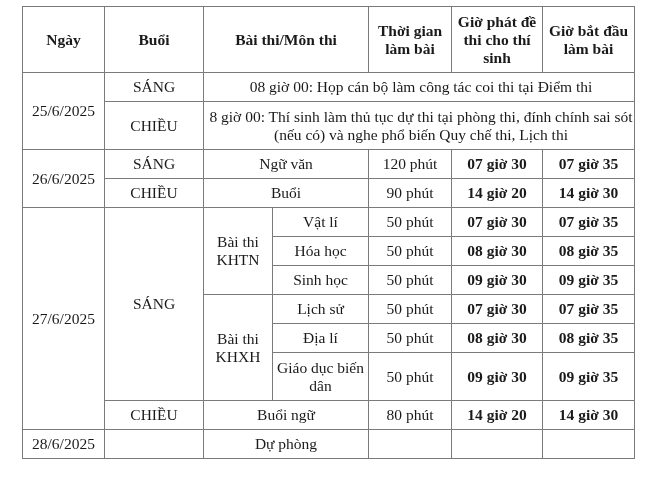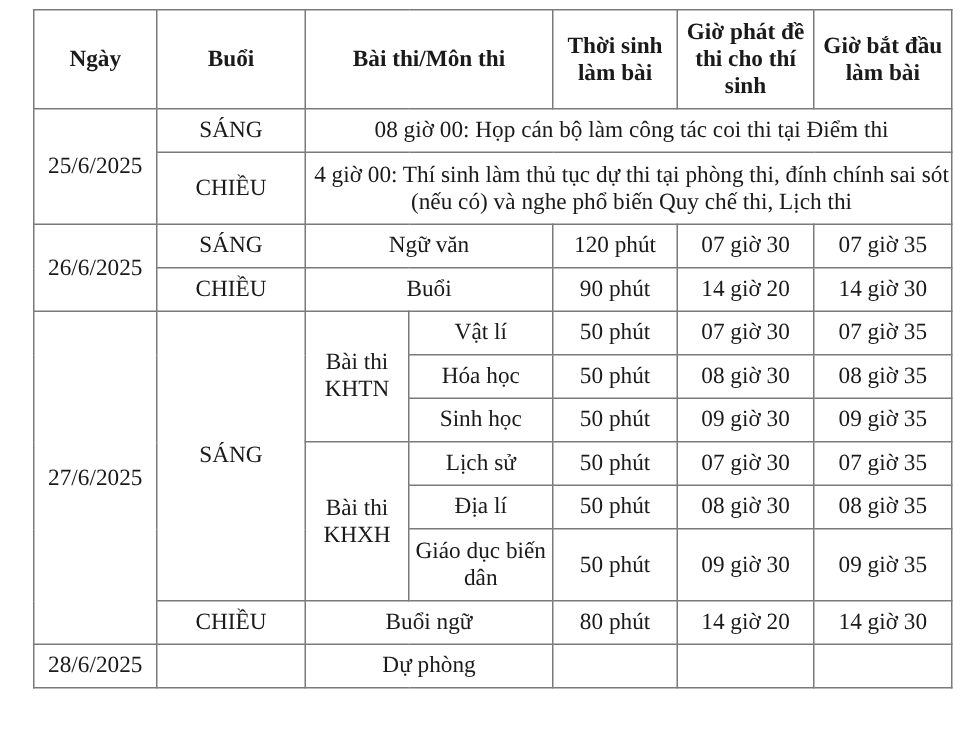--- a/index.html
+++ b/index.html
@@ -3,21 +3,21 @@
 <meta charset="utf-8">
 <style>
   html, body { margin: 0; padding: 0; background: #ffffff; }
   body { width: 645px; height: 493px; position: relative; overflow: hidden;
          font-family: "Liberation Serif", "DejaVu Serif", serif; color: #1a1a1a; }
   table.sched { position: absolute; left: 22px; top: 6px; border-collapse: collapse;
                 table-layout: fixed; width: 612px; }
   table.sched td, table.sched th { border: 1px solid #7a7a7a; text-align: center;
                 vertical-align: middle; padding: 0; font-size: 15.5px; line-height: 18px; }
   table.sched th { font-weight: bold; font-size: 15.5px; }
-  .b { font-weight: normal; }
+  .b { font-weight: bold; }
   .left { text-align: right; padding-left: 4px !important; }
   .h-head { height: 66px; }
   .h30 { height: 29px; }
   .h48 { height: 48px; }
 </style>
 </head>
 <body>
 
 <table class="sched">
   <colgroup>
@@ -27,33 +27,33 @@
       <col style="width:96px">
     <col style="width:83px">
       <col style="width:91px">
       <col style="width:92px">
   </colgroup>
   <tbody>
       <tr class="h-head">
     <th>Ngày</th>
     <th>Buổi</th>
     <th colspan="2">Bài thi/Môn thi</th>
-    <th>Thời sinh làm bài</th>
+    <th>Thời gian làm bài</th>
     <th>Giờ phát đề thi cho thí sinh</th>
     <th>Giờ bắt đầu làm bài</th>
   </tr>
 
   <tr class="h30">
     <td rowspan="2">25/6/2025</td>
     <td>SÁNG</td>
     <td colspan="5" class="left">08 giờ 00: Họp cán bộ làm công tác coi thi tại Điểm thi</td>
   </tr>
   <tr class="h48">
     <td>CHIỀU</td>
-    <td colspan="5" class="left">4 giờ 00: Thí sinh làm thủ tục dự thi tại phòng thi, đính chính sai sót (nếu có) và nghe phổ biến Quy chế thi, Lịch thi</td>
+    <td colspan="5" class="left">8 giờ 00: Thí sinh làm thủ tục dự thi tại phòng thi, đính chính sai sót (nếu có) và nghe phổ biến Quy chế thi, Lịch thi</td>
   </tr>
 
   <tr class="h30">
     <td rowspan="2">26/6/2025</td>
     <td>SÁNG</td>
     <td colspan="2">Ngữ văn</td>
     <td>120 phút</td>
     <td class="b">07 giờ 30</td>
     <td class="b">07 giờ 35</td>
   </tr>

